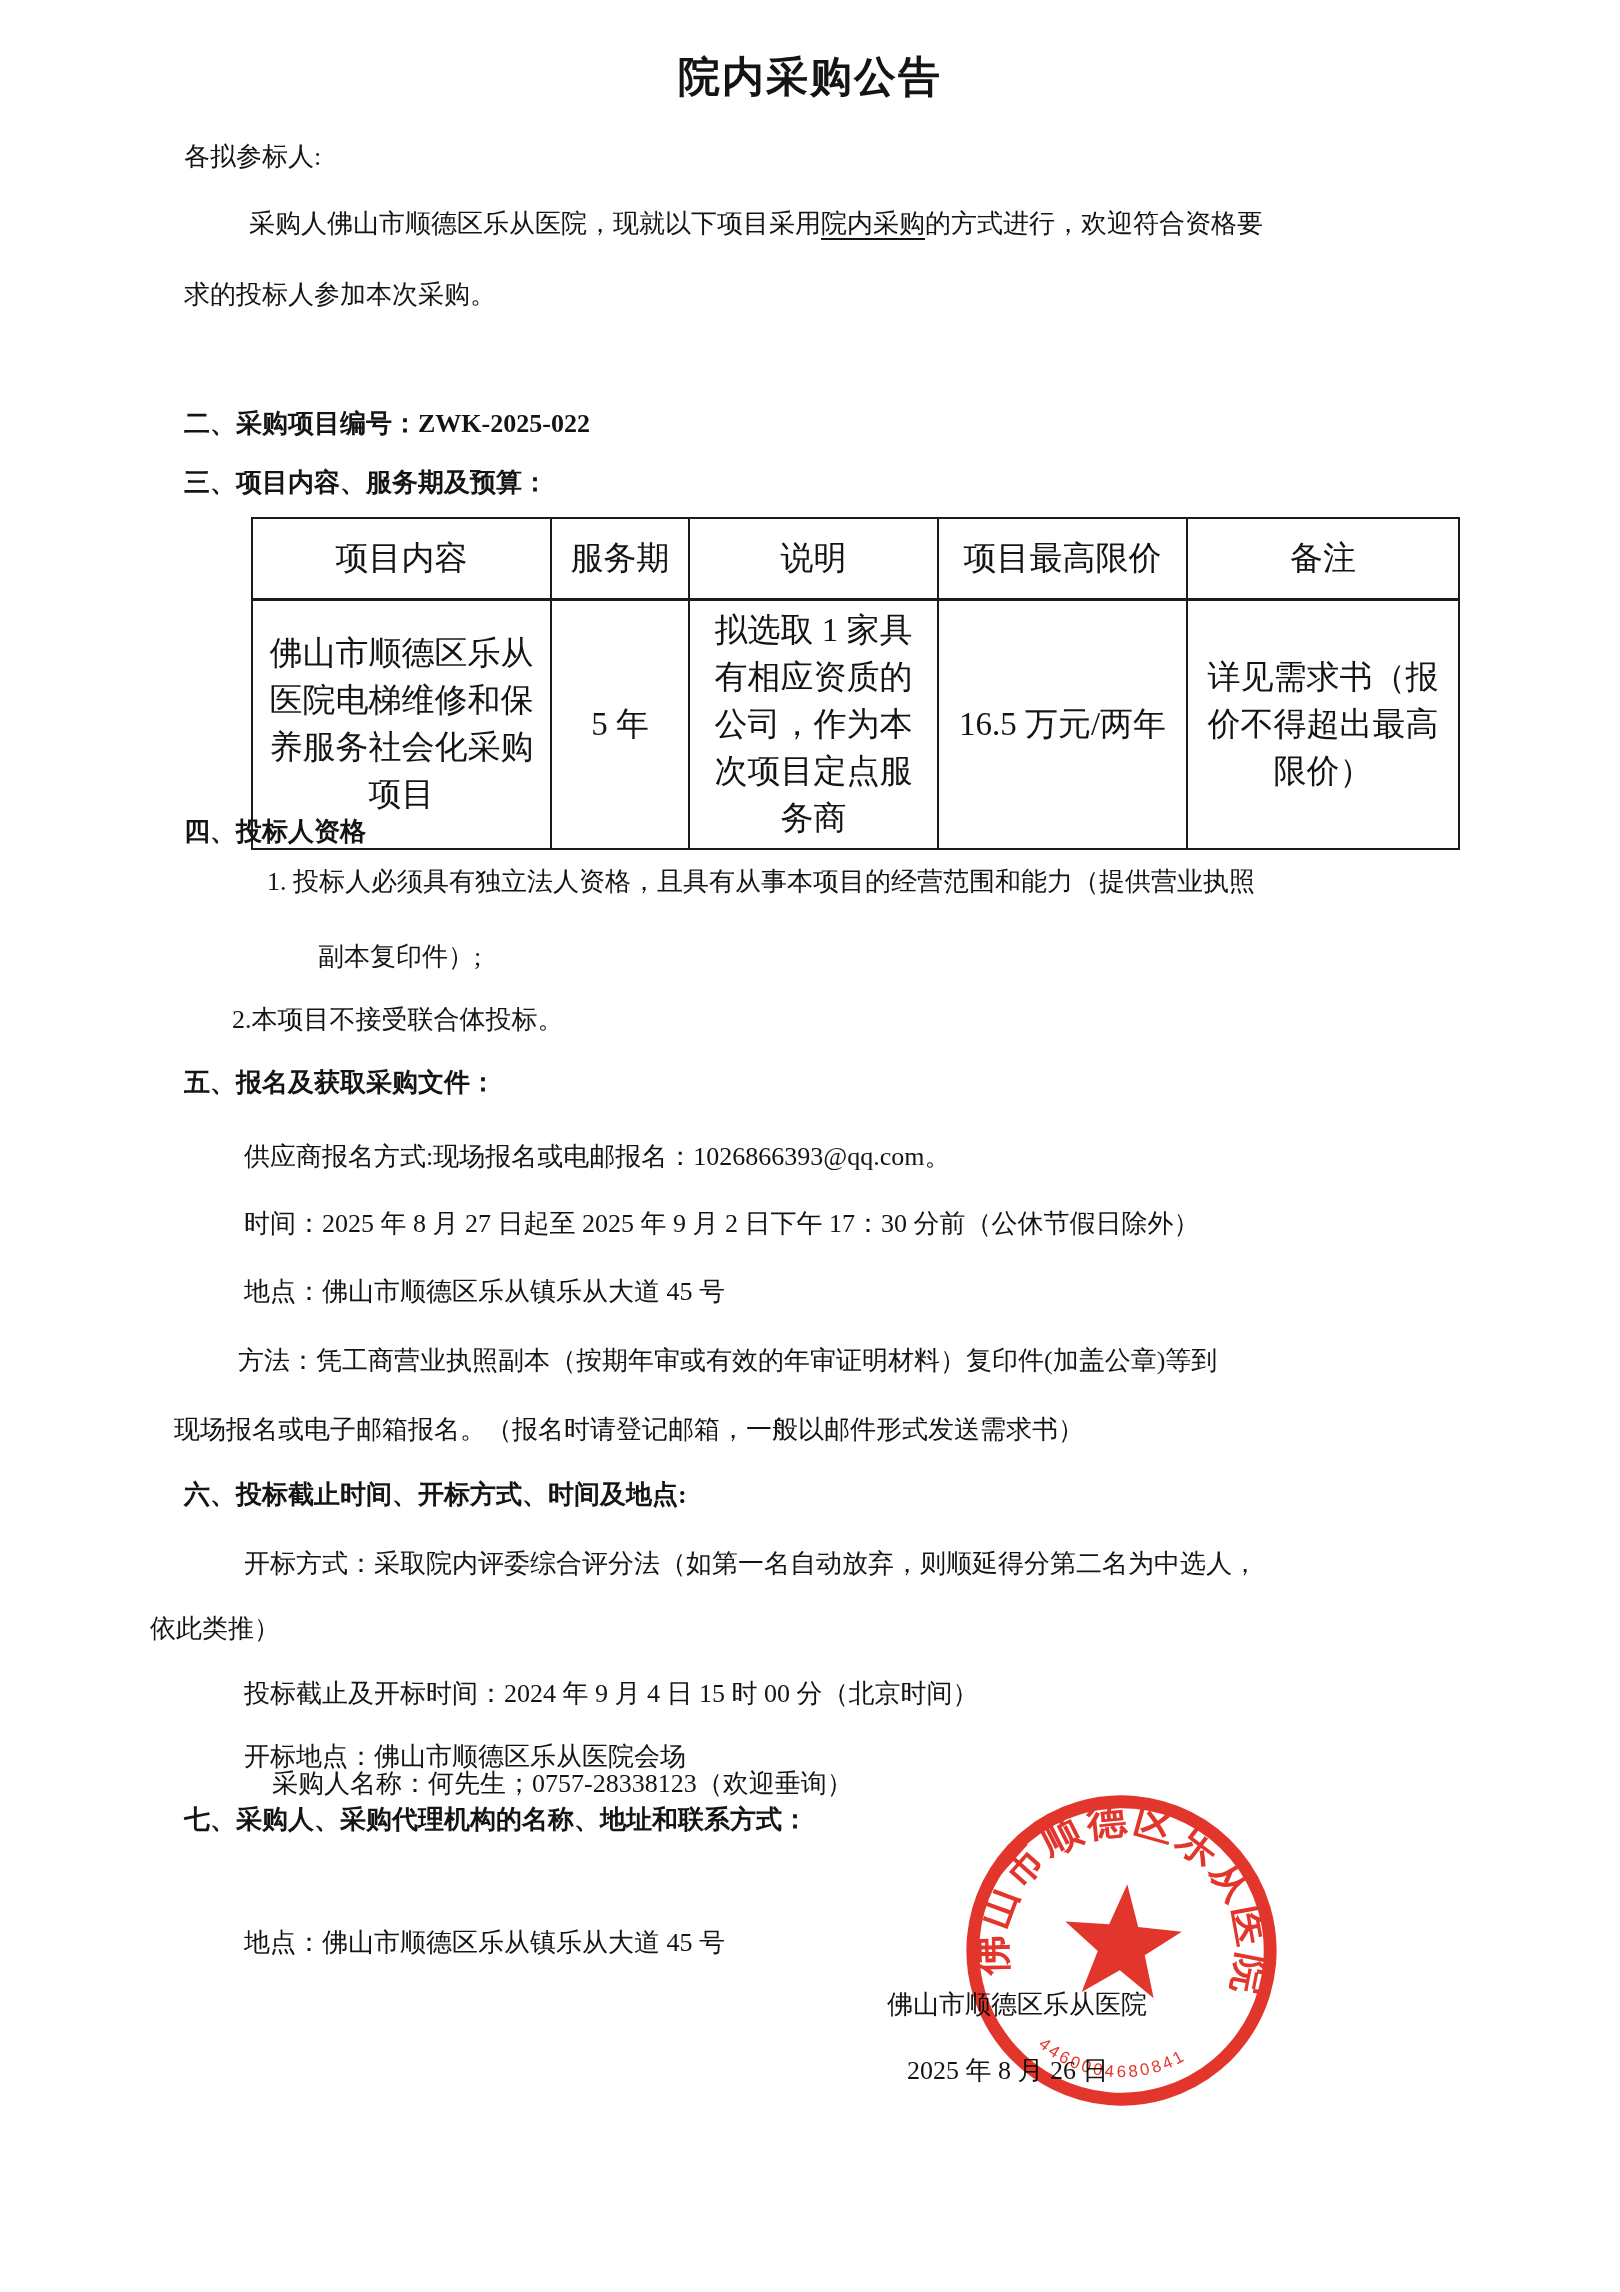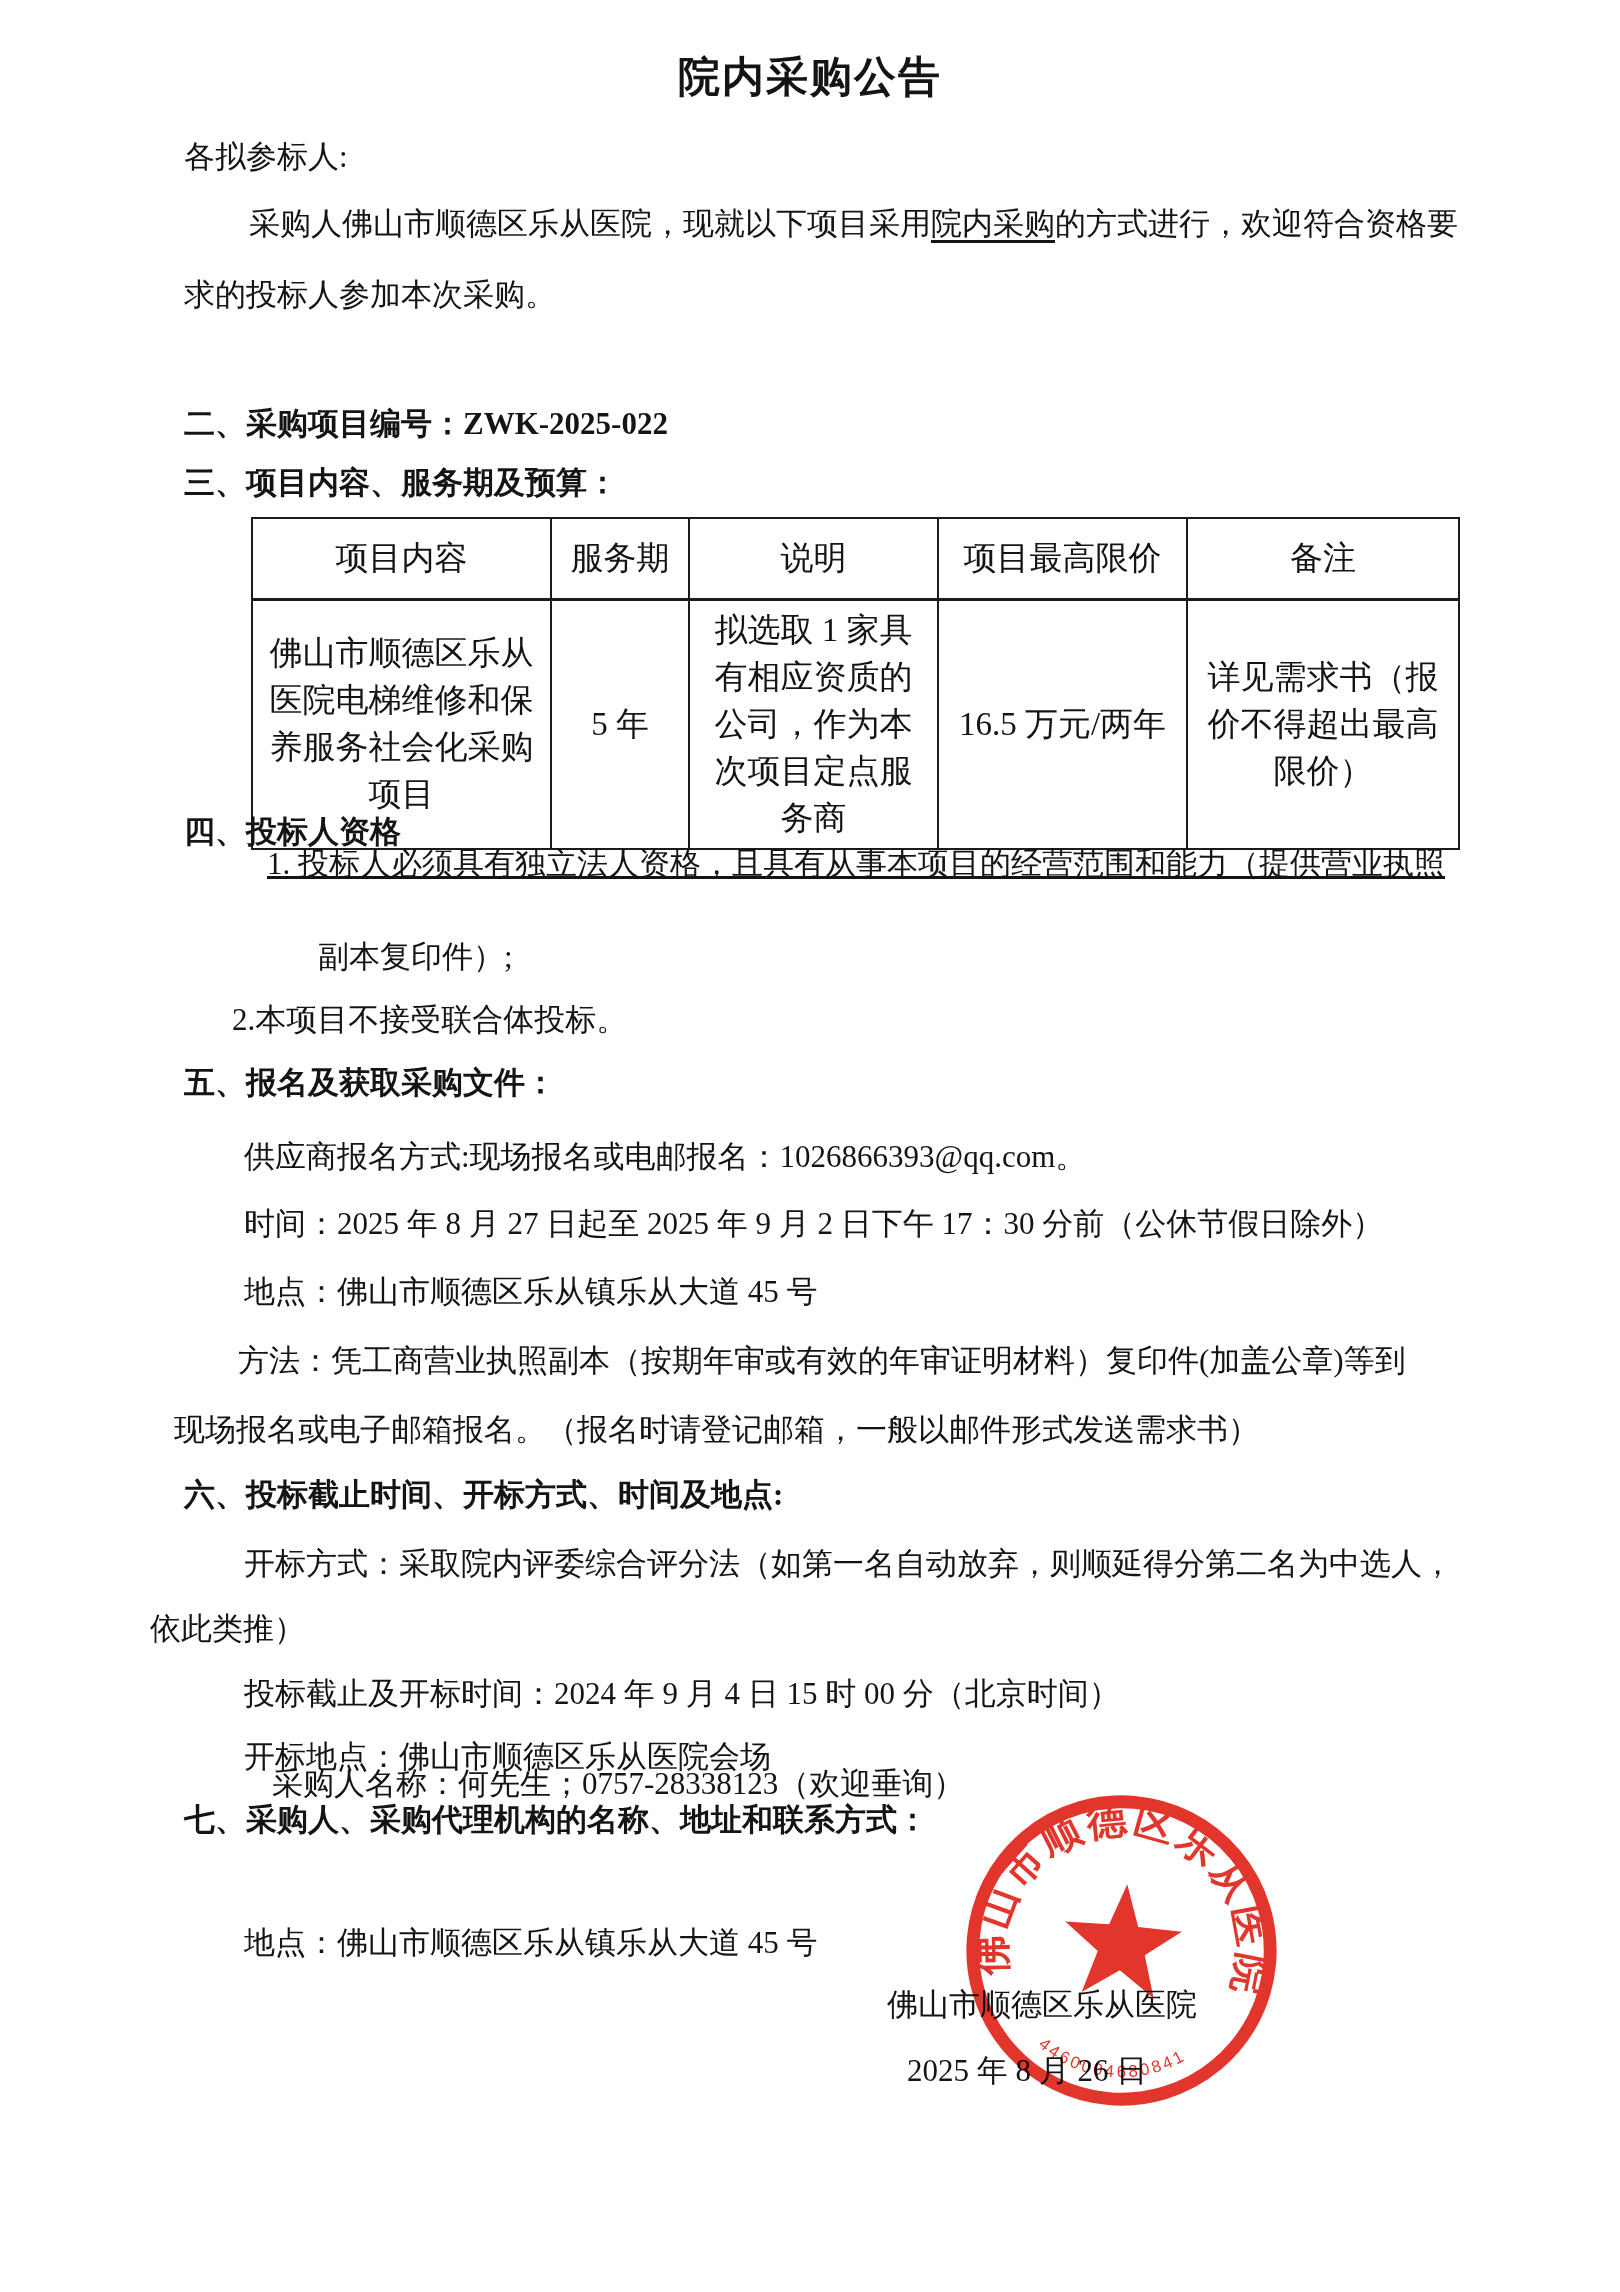--- a/index.html
+++ b/index.html
@@ -12,21 +12,21 @@
     font-family:"Liberation Serif","DejaVu Serif",serif;
     overflow:hidden;
   }
   .title {
     position:absolute; top:49px; left:0; width:100%;
     text-align:center;
     font-size:42px; font-weight:bold; letter-spacing:2px;
   }
   .line {
     position:absolute;
-    font-size:31px; line-height:47px;
+    font-size:26px; line-height:47px;
     white-space:pre;
   }
   .heading { font-weight:bold; }
   .uline { text-decoration:underline; text-underline-offset:5.9px; }
   table.spec {
     position:absolute; left:251px; top:517px; width:1207px;
     border-collapse:collapse; table-layout:fixed;
     border:2.9px solid #1b1b1b;
   }
   table.spec th, table.spec td {
@@ -82,21 +82,21 @@
         <td>佛山市顺德区乐从医院电梯维修和保养服务社会化采购项目</td>
         <td>5 年</td>
         <td>拟选取 1 家具有相应资质的公司，作为本次项目定点服务商</td>
         <td>16.5 万元/两年</td>
         <td>详见需求书（报价不得超出最高限价）</td>
       </tr>
     </tbody>
   </table>
 
   <div class="line heading" style="left:184px; top:808px;">四、投标人资格</div>
-  <div class="line" style="left:267px; top:840px;text-decoration:underline;">1. 投标人必须具有独立法人资格，且具有从事本项目的经营范围和能力（提供营业执照</div>
+  <div class="line" style="left:267px; top:858px;">1. 投标人必须具有独立法人资格，且具有从事本项目的经营范围和能力（提供营业执照</div>
   <div class="line" style="left:318px; top:933px;">副本复印件）;</div>
   <div class="line" style="left:232px; top:996px;">2.本项目不接受联合体投标。</div>
 
   <div class="line heading" style="left:184px; top:1059px;">五、报名及获取采购文件：</div>
   <div class="line" style="left:244px; top:1133px;">供应商报名方式:现场报名或电邮报名：1026866393@qq.com。</div>
   <div class="line" style="left:244px; top:1200px;">时间：2025 年 8 月 27 日起至 2025 年 9 月 2 日下午 17：30 分前（公休节假日除外）</div>
   <div class="line" style="left:244px; top:1268px;">地点：佛山市顺德区乐从镇乐从大道 45 号</div>
   <div class="line" style="left:238px; top:1337px;">方法：凭工商营业执照副本（按期年审或有效的年审证明材料）复印件(加盖公章)等到</div>
   <div class="line" style="left:174px; top:1406px;">现场报名或电子邮箱报名。（报名时请登记邮箱，一般以邮件形式发送需求书）</div>
 

